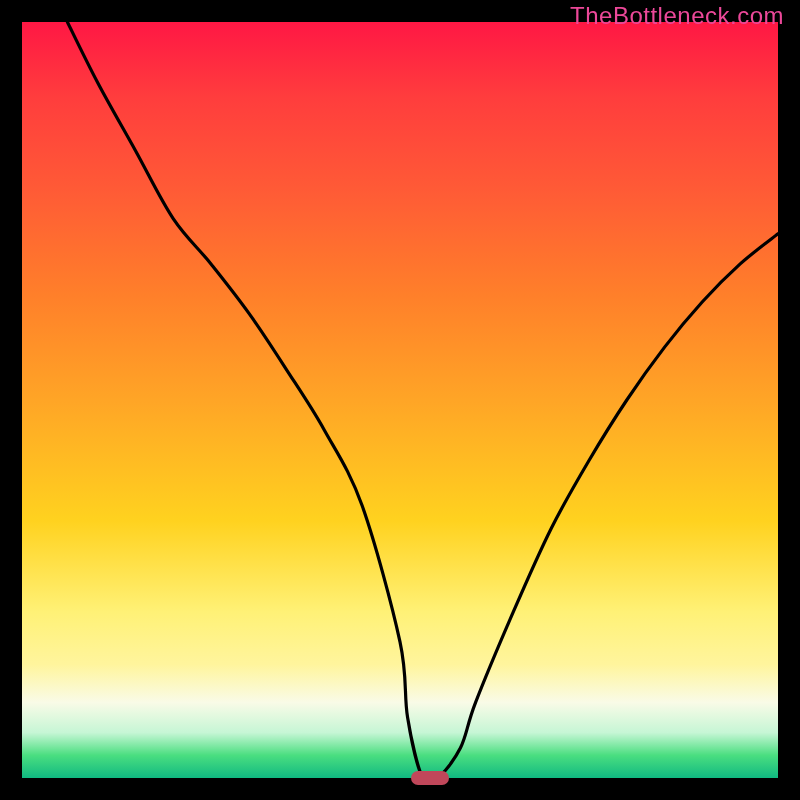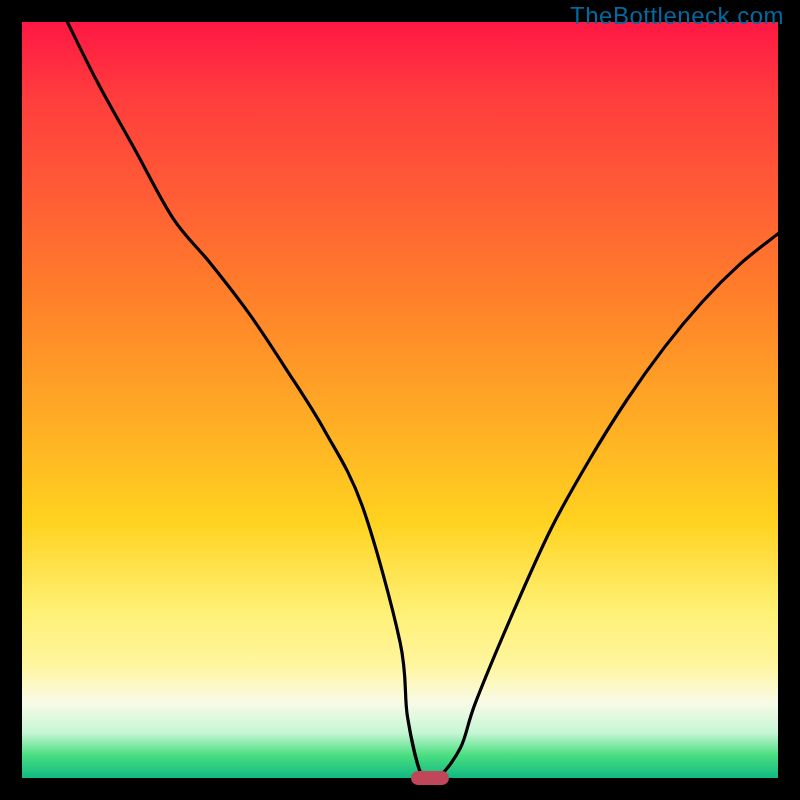--- a/index.html
+++ b/index.html
@@ -36,21 +36,21 @@
       #f9fbe7 90%,
       #c6f6d5 94%,
       #4ade80 97%,
       #10b981 100%
     );
   }
   .watermark {
     position: absolute;
     top: 2px;
     right: 16px;
-    color: #0369a1;
+    color: #ec4899;
     font-size: 24px;
     font-weight: 500;
     letter-spacing: 0.5px;
     user-select: none;
   }
   .curve {
     position: absolute;
     left: 0;
     top: 0;
     width: 756px;

